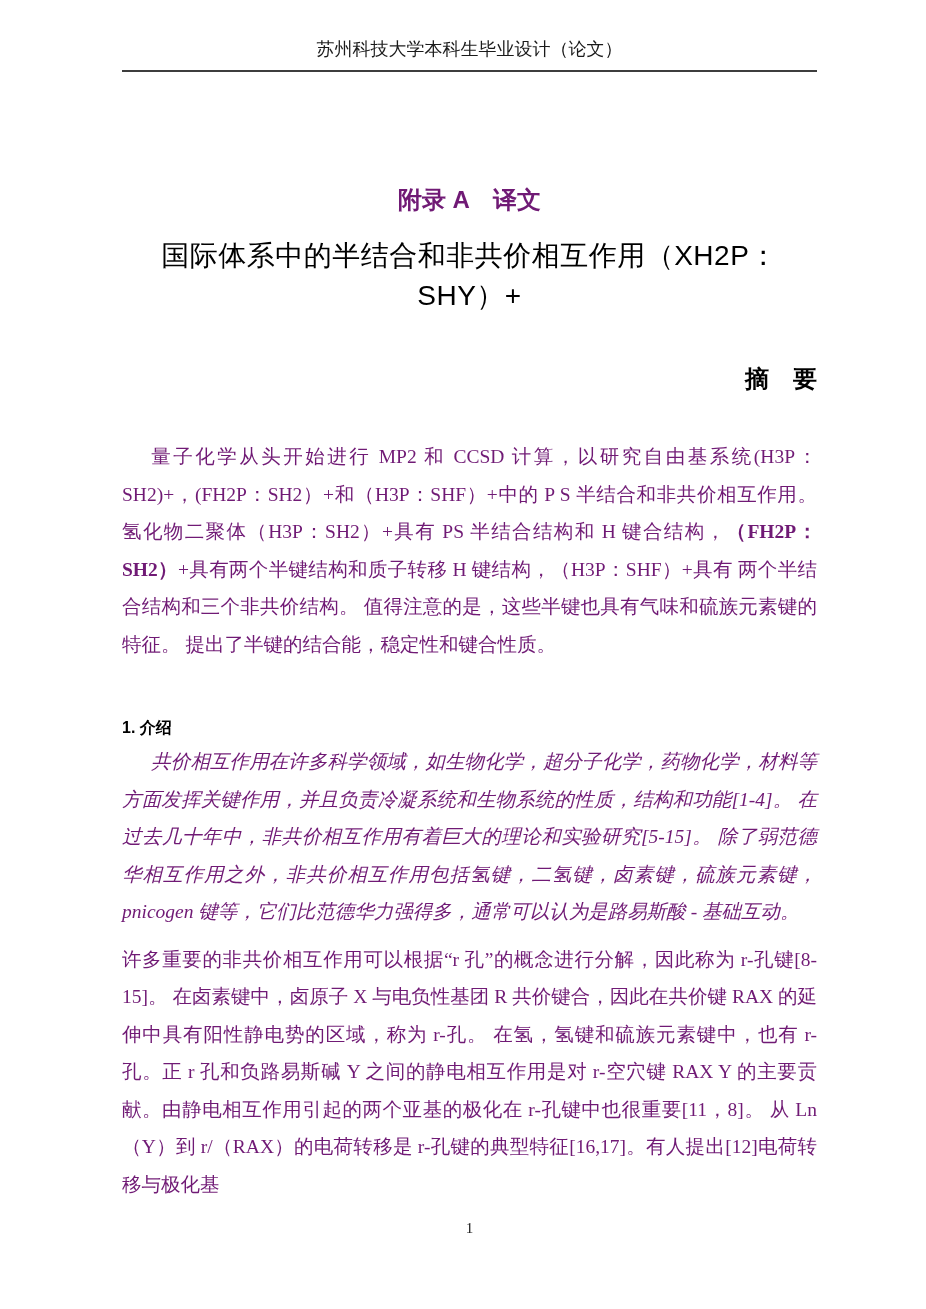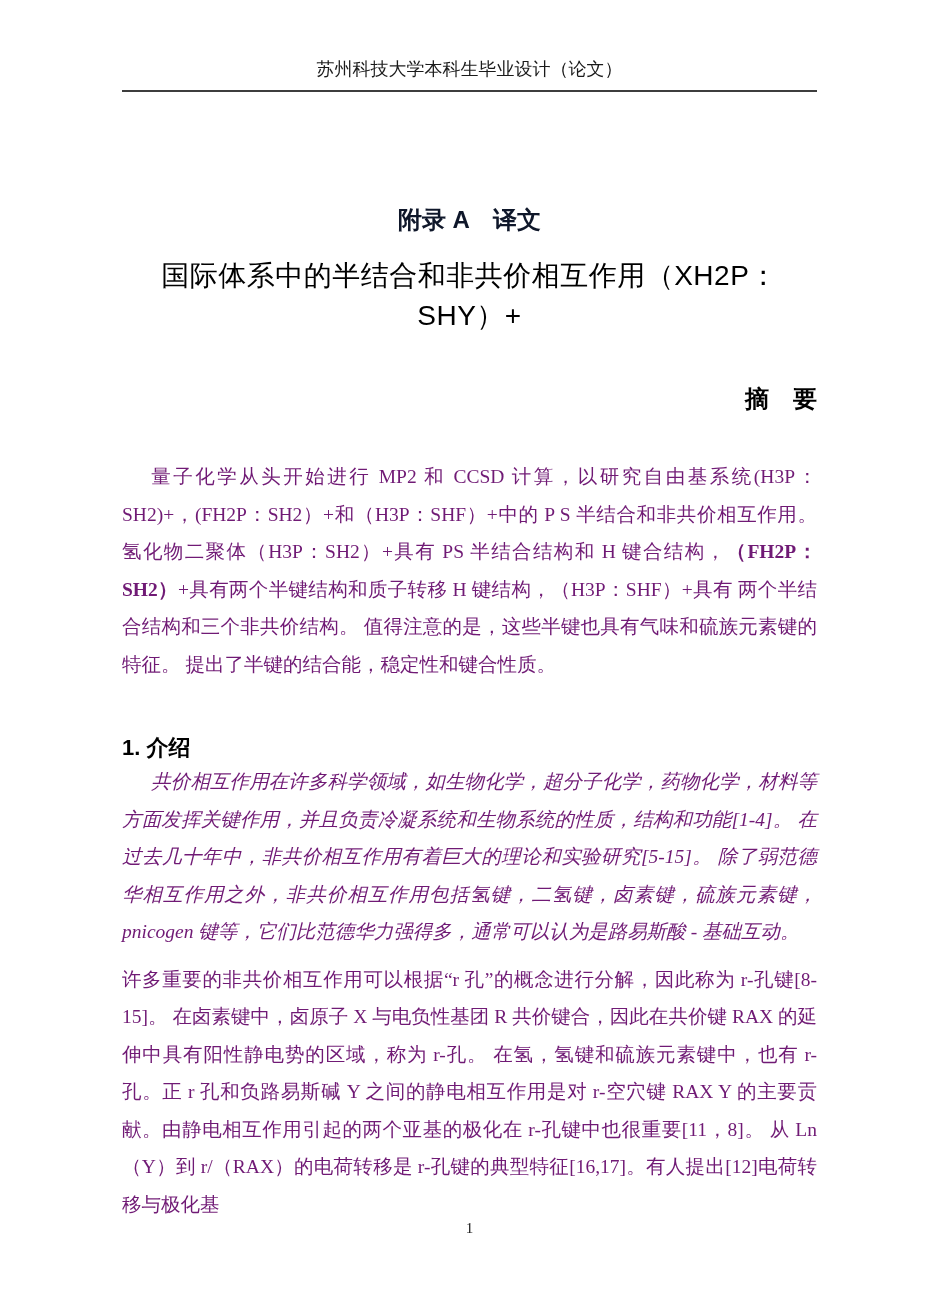--- a/index.html
+++ b/index.html
@@ -13,39 +13,39 @@
     height: 1309px;
     margin: 0 auto;
     background: #ffffff;
     box-sizing: border-box;
     padding: 0 109px 0 122px;
     font-family: "Liberation Serif", "DejaVu Serif", serif;
     color: #000000;
     overflow: hidden;
   }
   .header-text {
-    padding-top: 56px;
+    padding-top: 36px;
     text-align: center;
     font-size: 18px;
     line-height: 26px;
     color: #1a1a1a;
   }
   .header-rule {
     margin-top: 8px;
     height: 2px;
     background: #3d3d3d;
   }
   .appendix-title {
     margin: 112px 0 0 0;
     text-align: center;
     font-family: "Liberation Sans", "DejaVu Sans", sans-serif;
     font-weight: bold;
     font-size: 24px;
     line-height: 32px;
-    color: #0f172a;
+    color: #701a75;
   }
   .main-title {
     margin: 20px 0 0 0;
     text-align: center;
     font-family: "Liberation Sans", "DejaVu Sans", sans-serif;
     font-weight: normal;
     font-size: 28px;
     line-height: 40px;
     letter-spacing: 0.5px;
     color: #000000;
@@ -66,21 +66,21 @@
     text-align: justify;
     color: #701a75;
   }
   .abstract-par { margin-top: 42px; }
   .indent { text-indent: 1.5em; }
   .bold-seg { font-weight: bold; }
   .section-heading {
     margin: 50px 0 0 0;
     font-family: "Liberation Sans", "DejaVu Sans", sans-serif;
     font-weight: bold;
-    font-size: 22px;
+    font-size: 16px;
     line-height: 30px;
     color: #000000;
   }
   .intro-par-1 {
     font-style: italic;
   }
   .intro-par-2 { margin-top: 10px; }
   .footer {
     position: absolute;
     left: 122px;

